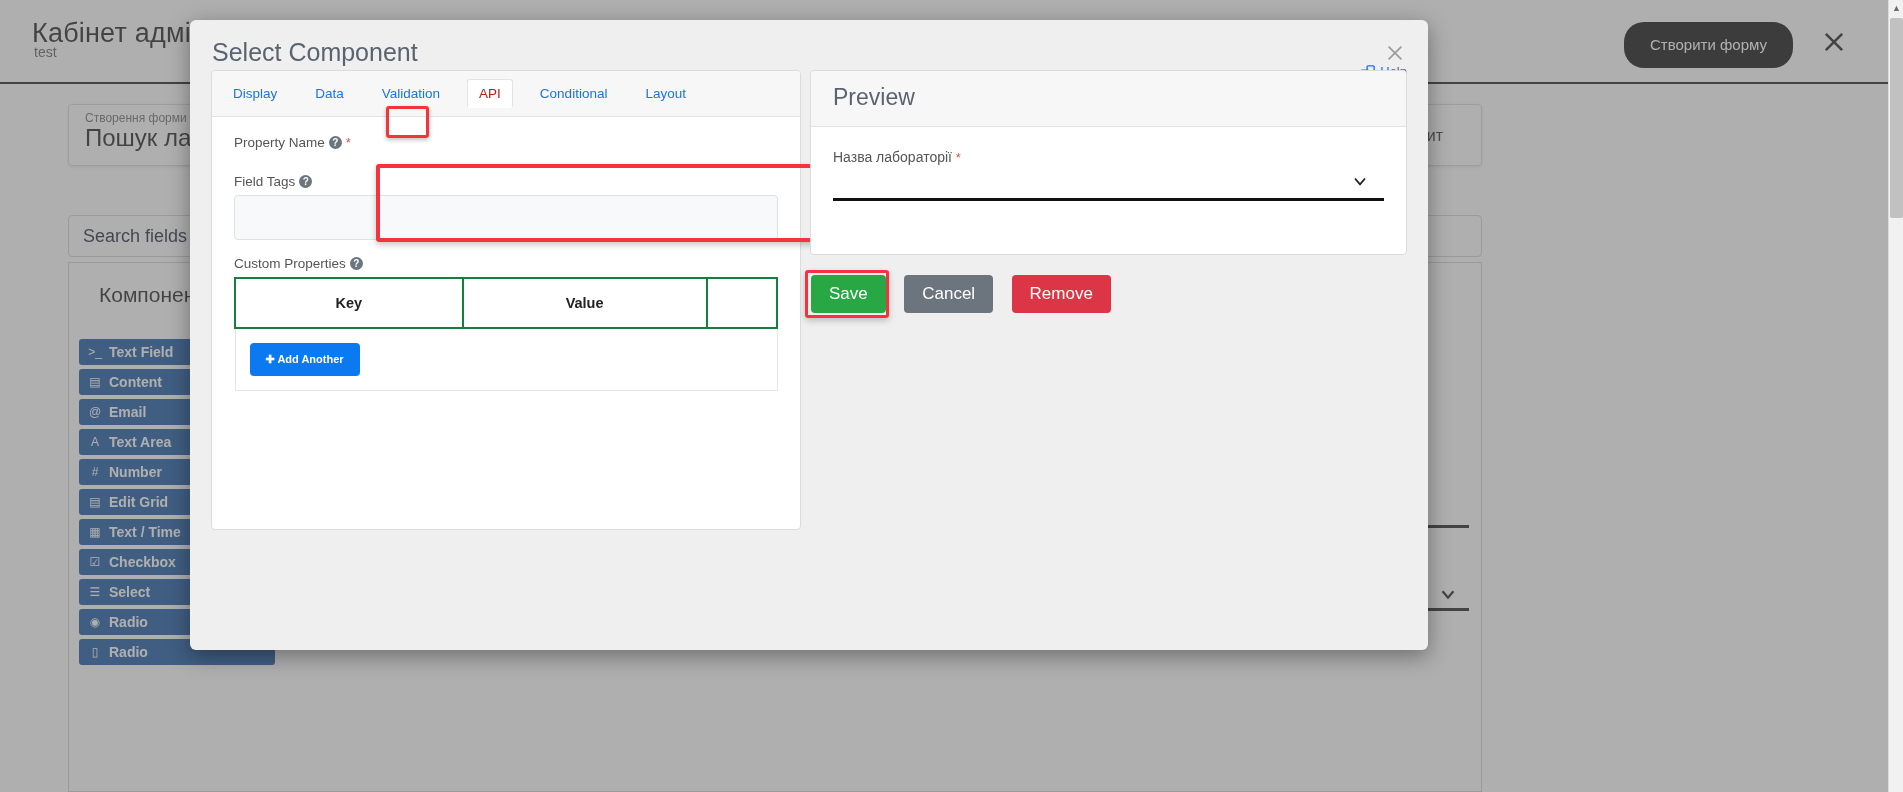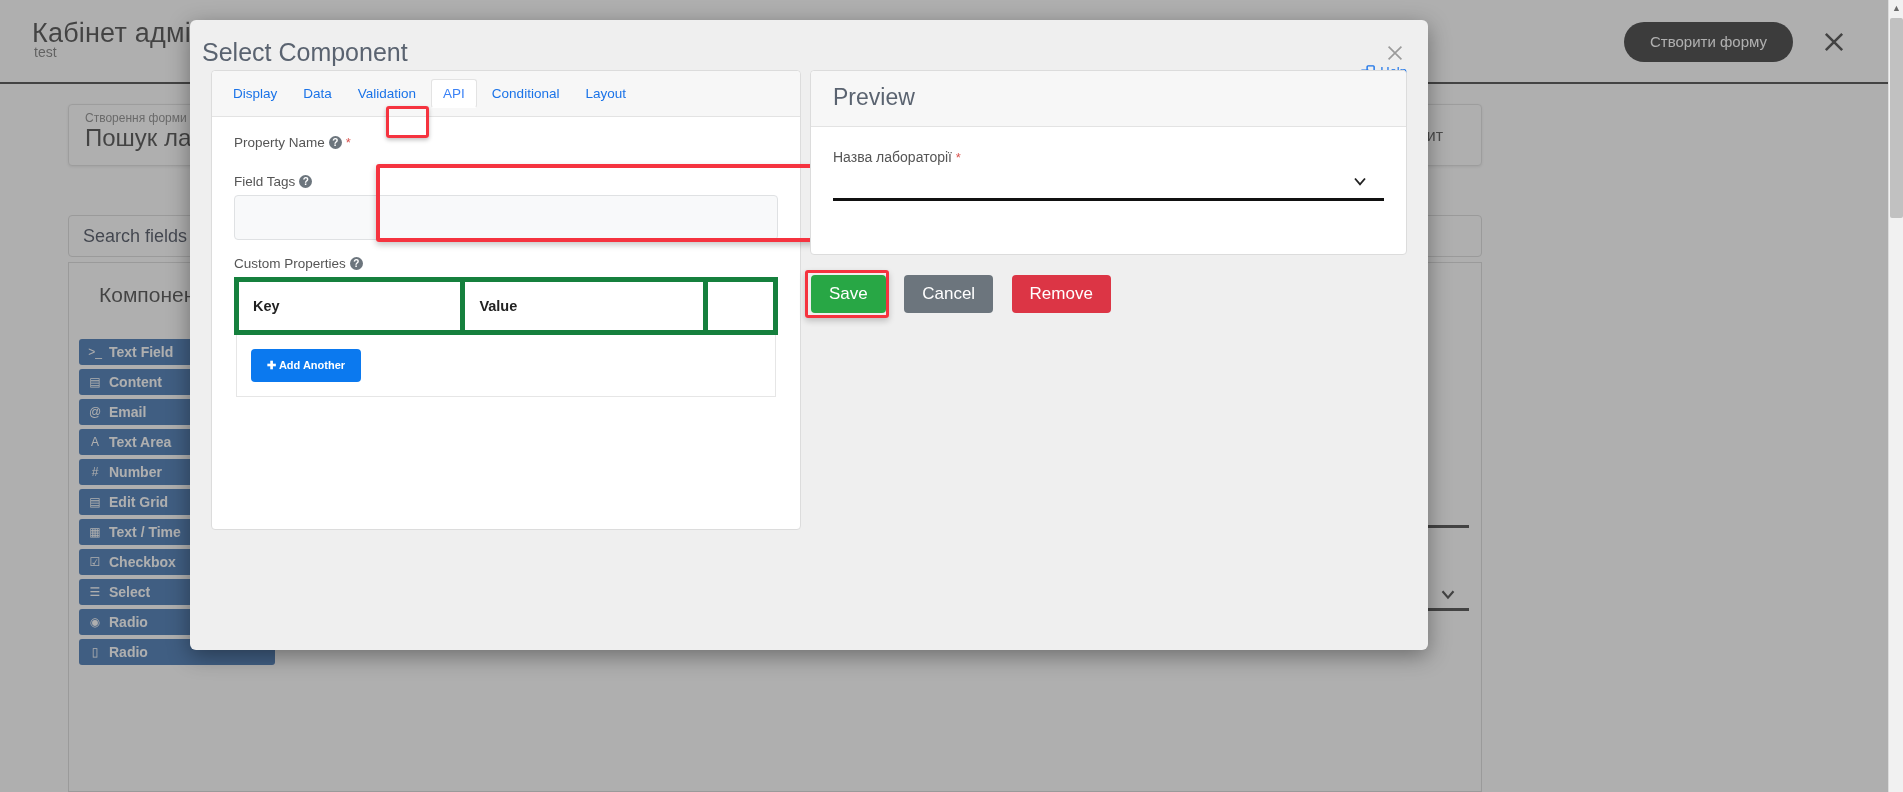--- a/index.html
+++ b/index.html
@@ -23,21 +23,21 @@
   .bg-title {
     position: absolute; left: 32px; top: 18px;
     font-size: 27px; color: #111; letter-spacing: .2px;
   }
   .bg-subtitle {
     position: absolute; left: 34px; top: 44px;
     font-size: 14px; color: #555;
   }
   .bg-dark-btn {
     position: absolute; right: 95px; top: 22px;
-    height: 40px; padding: 0 26px; border-radius: 20px;
+    height: 46px; padding: 0 26px; border-radius: 20px;
     background: #000; color: #fff; border: none;
     font-size: 15px; line-height: 40px;
   }
   .bg-close-x {
     position: absolute; right: 40px; top: 28px;
     width: 28px; height: 28px; color: #111;
   }
   .bg-close-x svg { width: 28px; height: 28px; }
 
   .bg-body { position: absolute; left:0; top:84px; width: 1888px; height: 708px; background:#fff; }
@@ -104,21 +104,21 @@
 
   
   #modal {
     position: absolute; left: 190px; top: 20px; width: 1238px; height: 630px;
     background: #efefef;
     border-radius: 6px;
     box-shadow: 0 6px 22px rgba(0,0,0,.38);
     overflow: visible;
   }
   .modal-title {
-    position: absolute; left: 12px; top: 18px;
+    position: absolute; left: 22px; top: 18px;
     font-size: 25px; color: #5a6370; font-weight: 400;
   }
   .modal-close {
     position: absolute; right: 22px; top: 22px;
     width: 22px; height: 22px; color: #9b9b9b; cursor: pointer;
   }
   .modal-close svg { width: 22px; height: 22px; }
   .modal-help {
     position: absolute; right: 21px; top: 44px;
     font-size: 13px; color: #1a73e8; text-decoration: none;
@@ -127,28 +127,28 @@
   .modal-help .hicon { width: 14px; height: 14px; display:inline-block; }
 
   
   #settings-card {
     position: absolute; left: 21px; top: 50px; width: 590px; height: 460px;
     background: #fff; border: 1px solid #dcdcdc; border-radius: 4px;
   }
   .tabs {
     height: 46px; background: #f7f7f7; border-bottom: 1px solid #e3e3e3;
     border-radius: 4px 4px 0 0;
-    display: flex; align-items: center; padding-left: 10px; gap: 4px;
+    display: flex; align-items: center; padding-left: 10px; gap: 16px;
   }
   .tab {
     font-size: 13.5px; color: #1a73e8; padding: 6px 11px; cursor: pointer;
     border-radius: 3px; white-space: nowrap;
   }
   .tab.active {
-    color: #3b82f6; background: #fff;
+    color: #b91c1c; background: #fff;
     border: 1px solid #e3e3e3; border-bottom-color: #fff;
   }
   .tab-hl {
     position: absolute; left: 196px; top: 86px; width: 43px; height: 32px;
     border: 3px solid #f5333f; border-radius: 3px; pointer-events: none;
     box-shadow: 0 2px 4px rgba(0,0,0,.25);
   }
 
   .card-body { padding: 18px 22px 0 22px; }
   .form-label {
@@ -171,21 +171,21 @@
     background: #f8f9fa;
   }
   .prop-hl {
     position: absolute; left: 186px; top: 144px; width: 560px; height: 78px;
     border: 4px solid #f5333f; border-radius: 3px; pointer-events: none;
     box-shadow: 0 3px 6px rgba(0,0,0,.22);
   }
 
   .cp-table { width: 100%; border-collapse: collapse; margin-top: 6px; }
   .cp-table th {
-    border: 5px solid #15803d; background: #fff; text-align: left;
+    border: 2px solid #15803d; background: #fff; text-align: center;
     font-size: 14.5px; font-weight: bold; color: #222;
     padding: 16px 14px; height: 46px;
   }
   .cp-table th.c1 { width: 42%; }
   .cp-table th.c2 { width: 45%; }
   .cp-table th.c3 { width: 13%; }
   .cp-table td {
     border: 1px solid #e6e6e6; border-top: 1px solid #d7d7d7;
     padding: 14px; background: #fff;
   }

